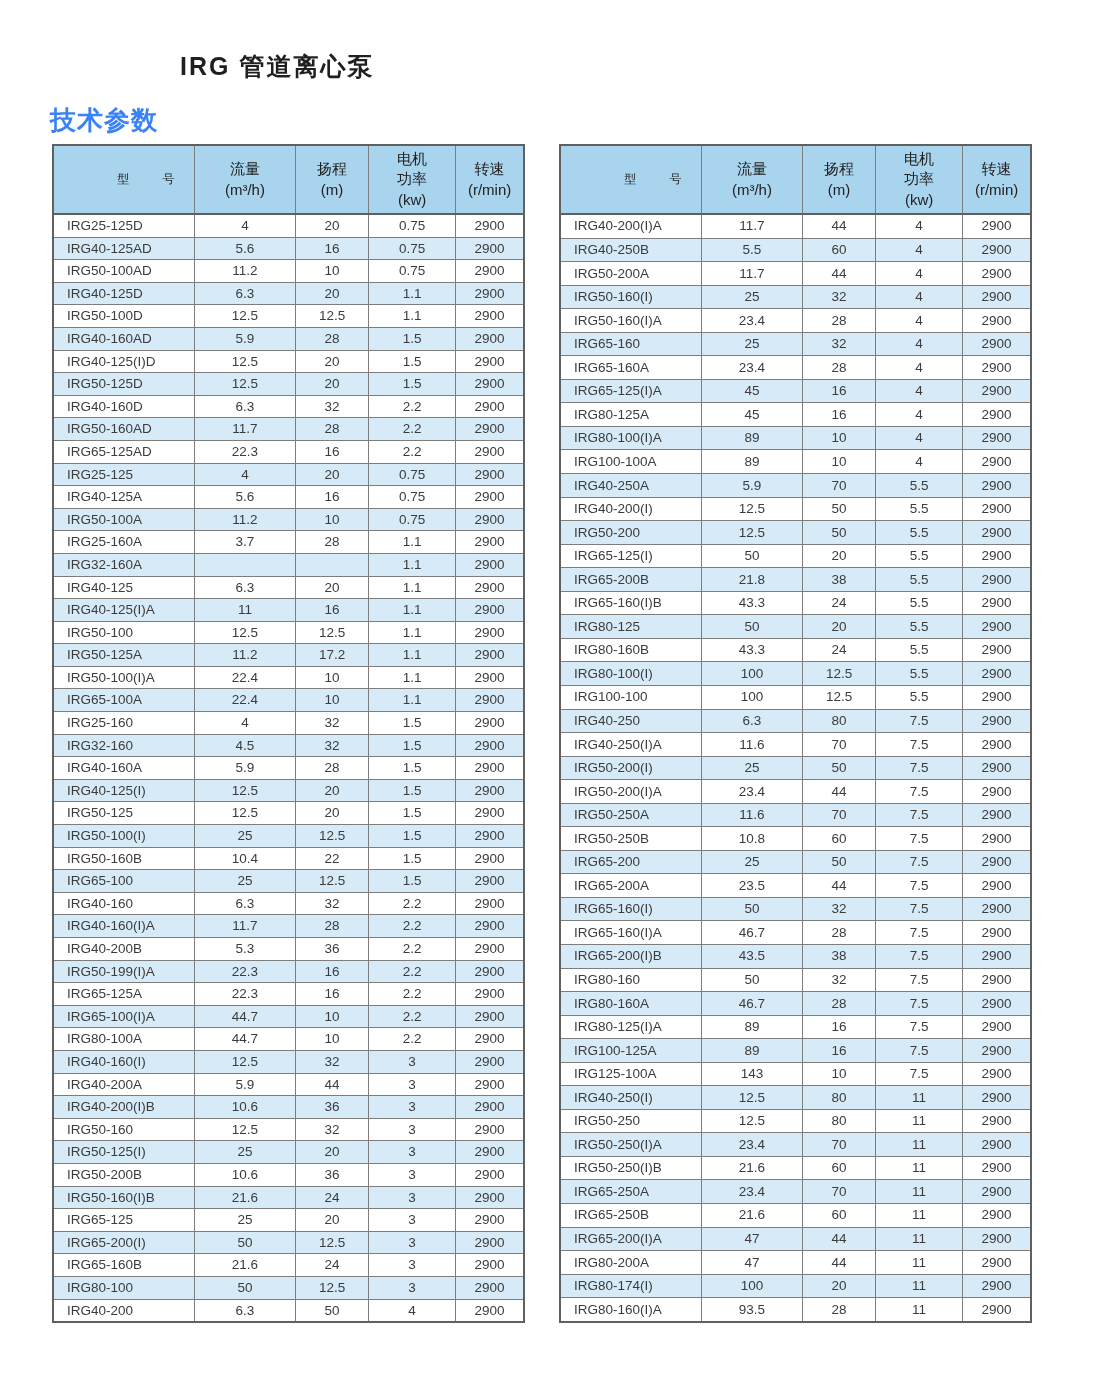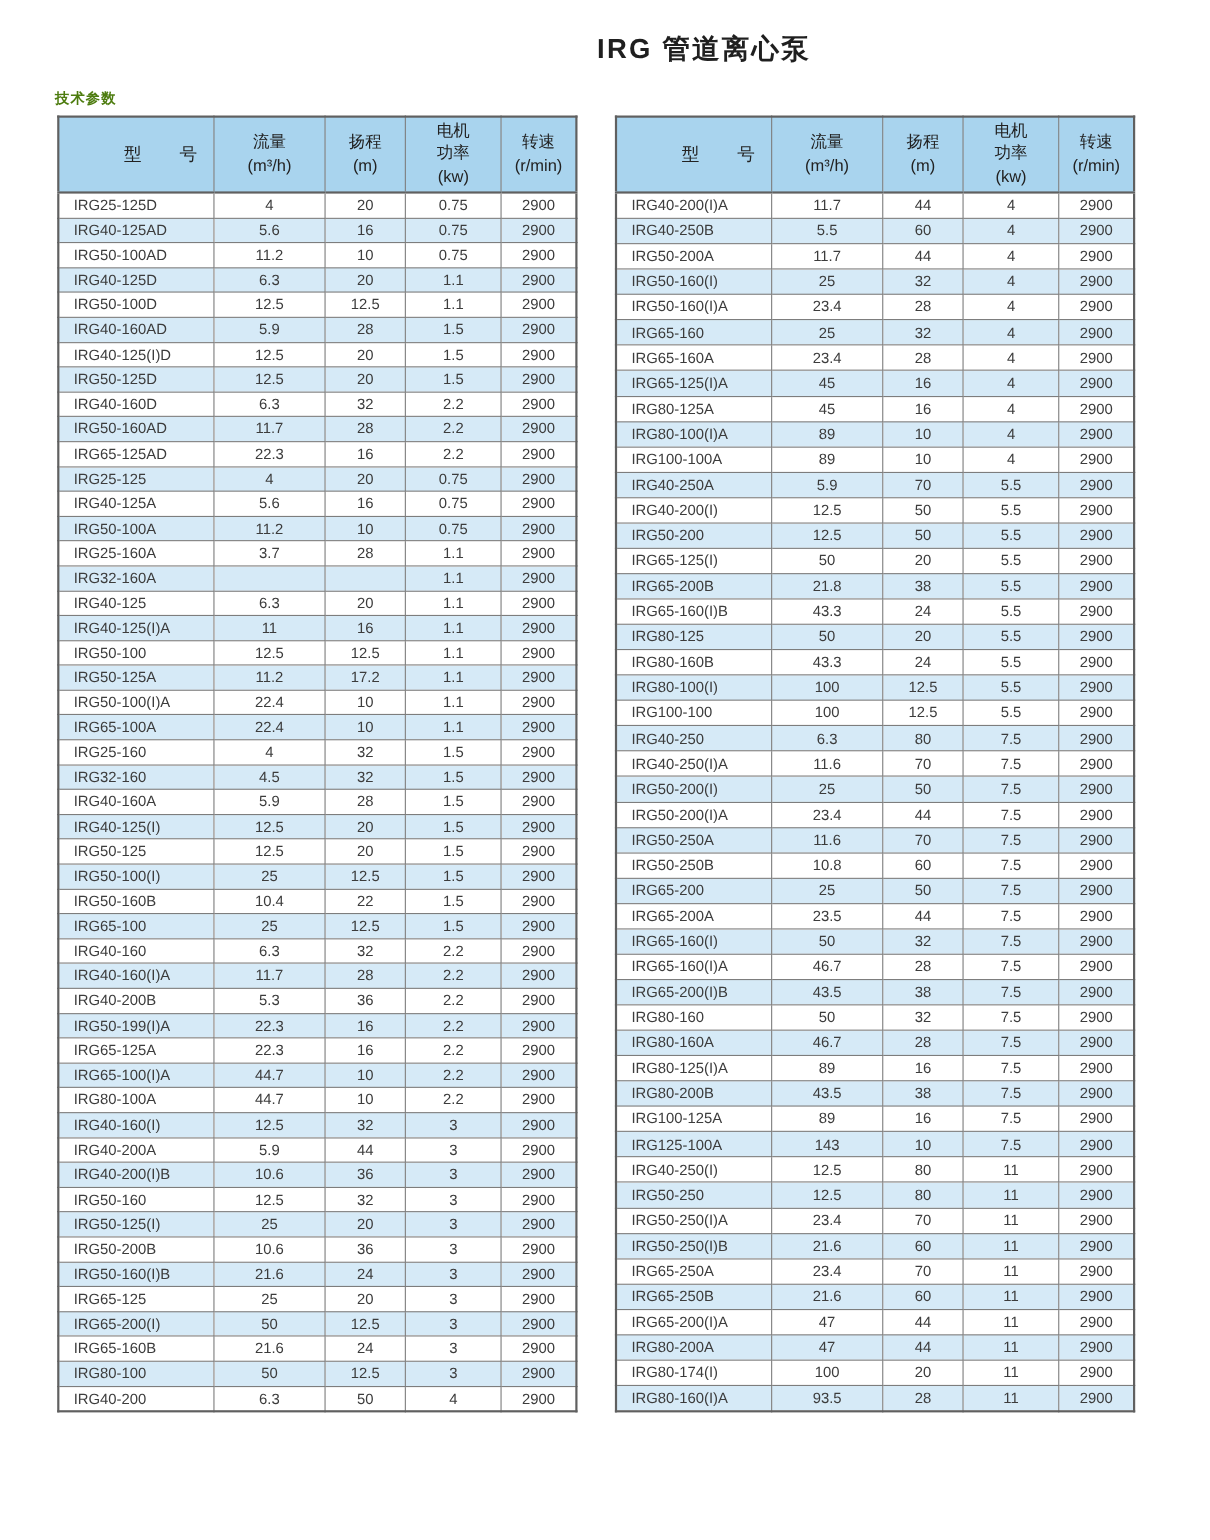--- a/index.html
+++ b/index.html
@@ -10,29 +10,29 @@
     --text:#3c3c3c;
   }
   *{box-sizing:border-box;}
   html,body{margin:0;padding:0;}
   body{
     width:1100px;height:1400px;background:#ffffff;
     font-family:"Liberation Sans","DejaVu Sans",sans-serif;
     color:var(--text);
   }
   .doc-title{
-    margin:0;padding-top:28px;
-    text-align:center;
+    margin:0;padding-top:50px;
+    text-align:left;
     margin-left:180px;
     font-size:25px;font-weight:bold;color:#1f1f1f;
     letter-spacing:2px;
   }
   .section-heading{
     margin:20px 0 6px 50px;
-    font-size:13px;font-weight:bold;color:#4d7c0f;
+    font-size:26px;font-weight:bold;color:#3b82f6;
     letter-spacing:1px;
   }
   .tables{
     display:flex;
     margin-left:52px;margin-right:68px;
     gap:34px;
   }
   table.spec{
     flex:1;
     border-collapse:collapse;
@@ -47,21 +47,21 @@
   th{
     background:var(--header-bg);
     border:1px solid var(--grid);
     border-bottom:2px solid var(--outer);
     height:69px;
     font-size:15px;font-weight:normal;color:#222222;
     text-align:center;vertical-align:middle;
     line-height:1.35;
     padding:0;
   }
-  th.model-h{word-spacing:30px;font-size:16px;padding-left:44px;}
+  th.model-h{word-spacing:30px;font-size:12px;padding-left:44px;}
   td{
     border:1px solid var(--grid);
     height:21.6px;line-height:21.6px;
     font-size:13.5px;
     padding:0;
     text-align:center;
     overflow:hidden;white-space:nowrap;
   }
   td.model{text-align:left;padding-left:13px;}
   tbody tr:nth-child(even){background:var(--row-stripe);}
@@ -722,27 +722,20 @@
           <td class="num">2900</td>
         </tr>
         <tr>
           <td class="model">IRG80-125(I)A</td>
           <td class="num">89</td>
           <td class="num">16</td>
           <td class="num">7.5</td>
           <td class="num">2900</td>
         </tr>
         <tr>
-          <td class="model">IRG80-200B</td>
-          <td class="num">43.5</td>
-          <td class="num">38</td>
-          <td class="num">7.5</td>
-          <td class="num">2900</td>
-        </tr>
-        <tr>
           <td class="model">IRG100-125A</td>
           <td class="num">89</td>
           <td class="num">16</td>
           <td class="num">7.5</td>
           <td class="num">2900</td>
         </tr>
         <tr>
           <td class="model">IRG125-100A</td>
           <td class="num">143</td>
           <td class="num">10</td>

